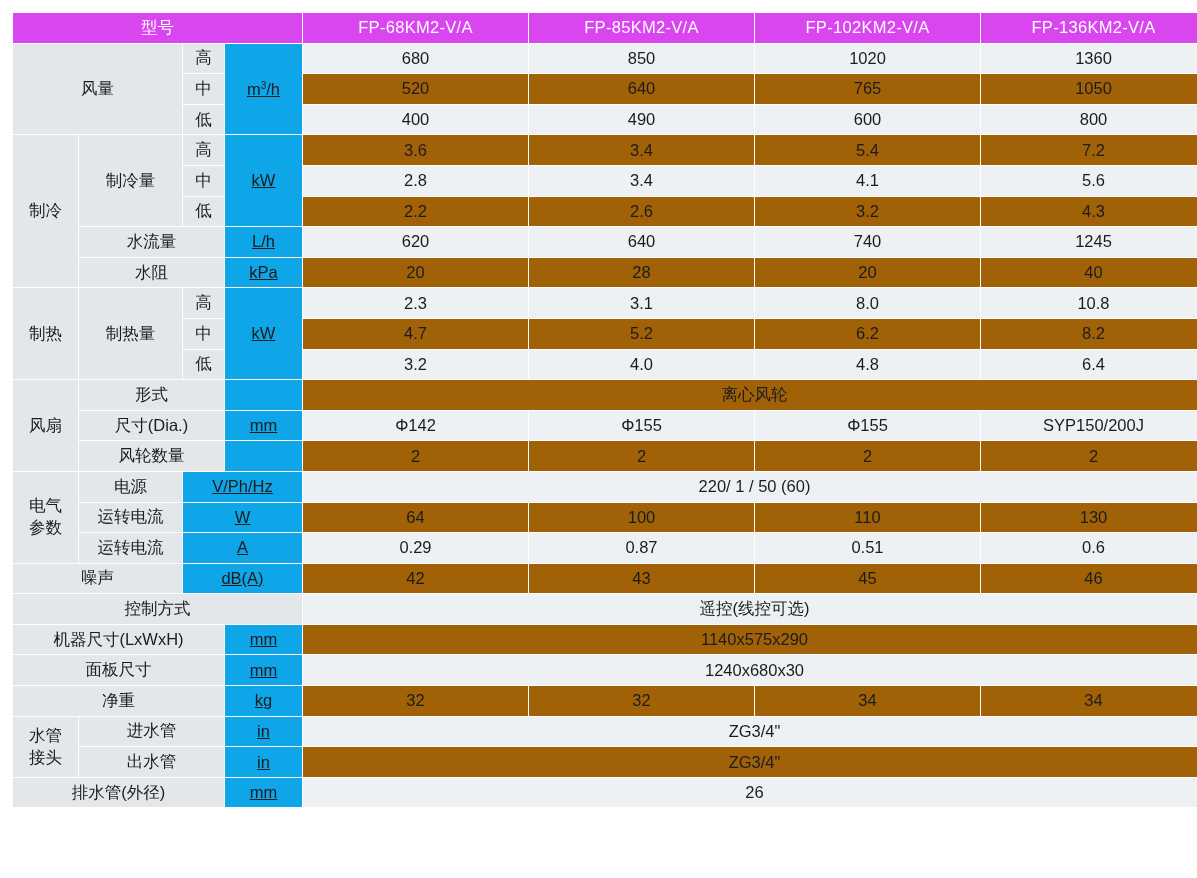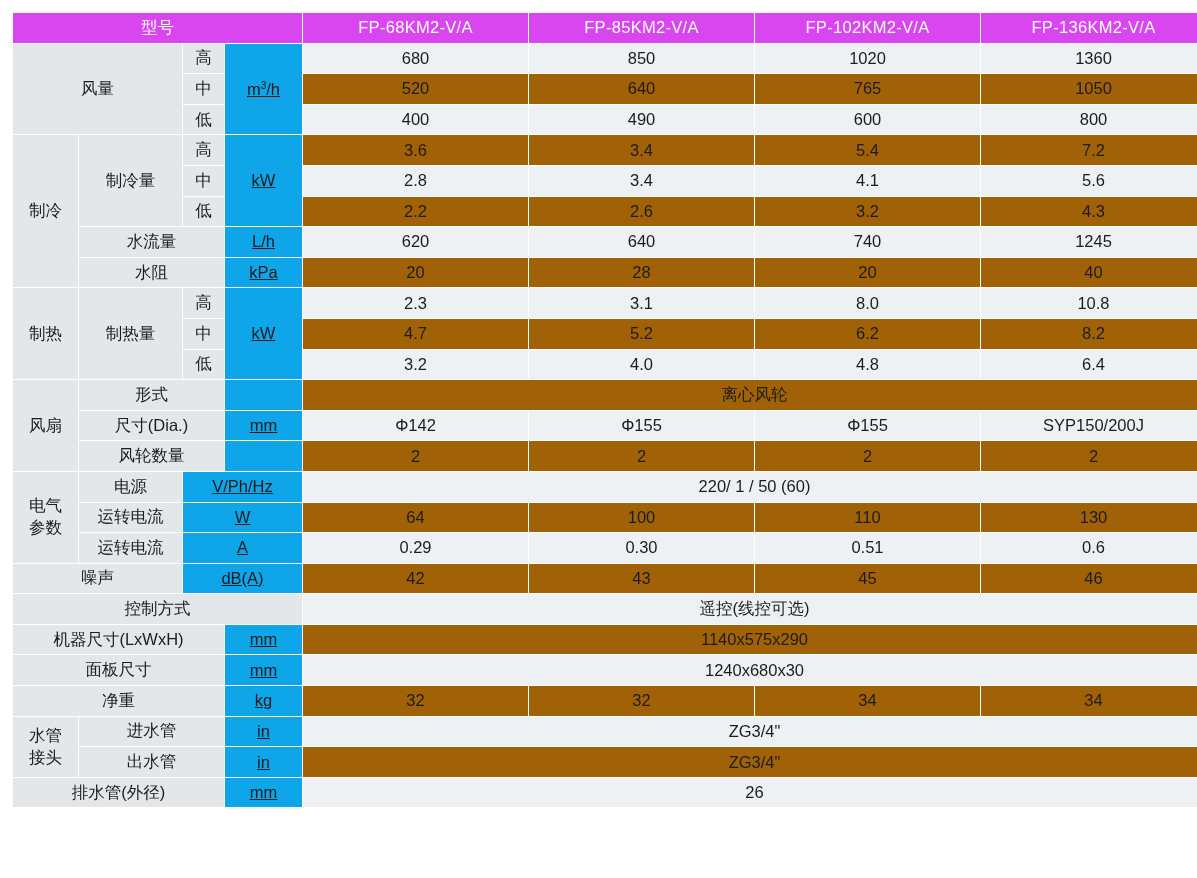--- a/index.html
+++ b/index.html
@@ -207,21 +207,21 @@
       <td class="unit" colspan="2">W</td>
       <td class="val alt">64</td>
       <td class="val alt">100</td>
       <td class="val alt">110</td>
       <td class="val alt">130</td>
     </tr>
     <tr>
       <td class="lbl">运转电流</td>
       <td class="unit" colspan="2">A</td>
       <td class="val">0.29</td>
-      <td class="val">0.30</td>
+      <td class="val">0.87</td>
       <td class="val">0.51</td>
       <td class="val">0.6</td>
     </tr>
 
     <tr>
       <td class="lbl" colspan="2">噪声</td>
       <td class="unit" colspan="2">dB(A)</td>
       <td class="val alt">42</td>
       <td class="val alt">43</td>
       <td class="val alt">45</td>

